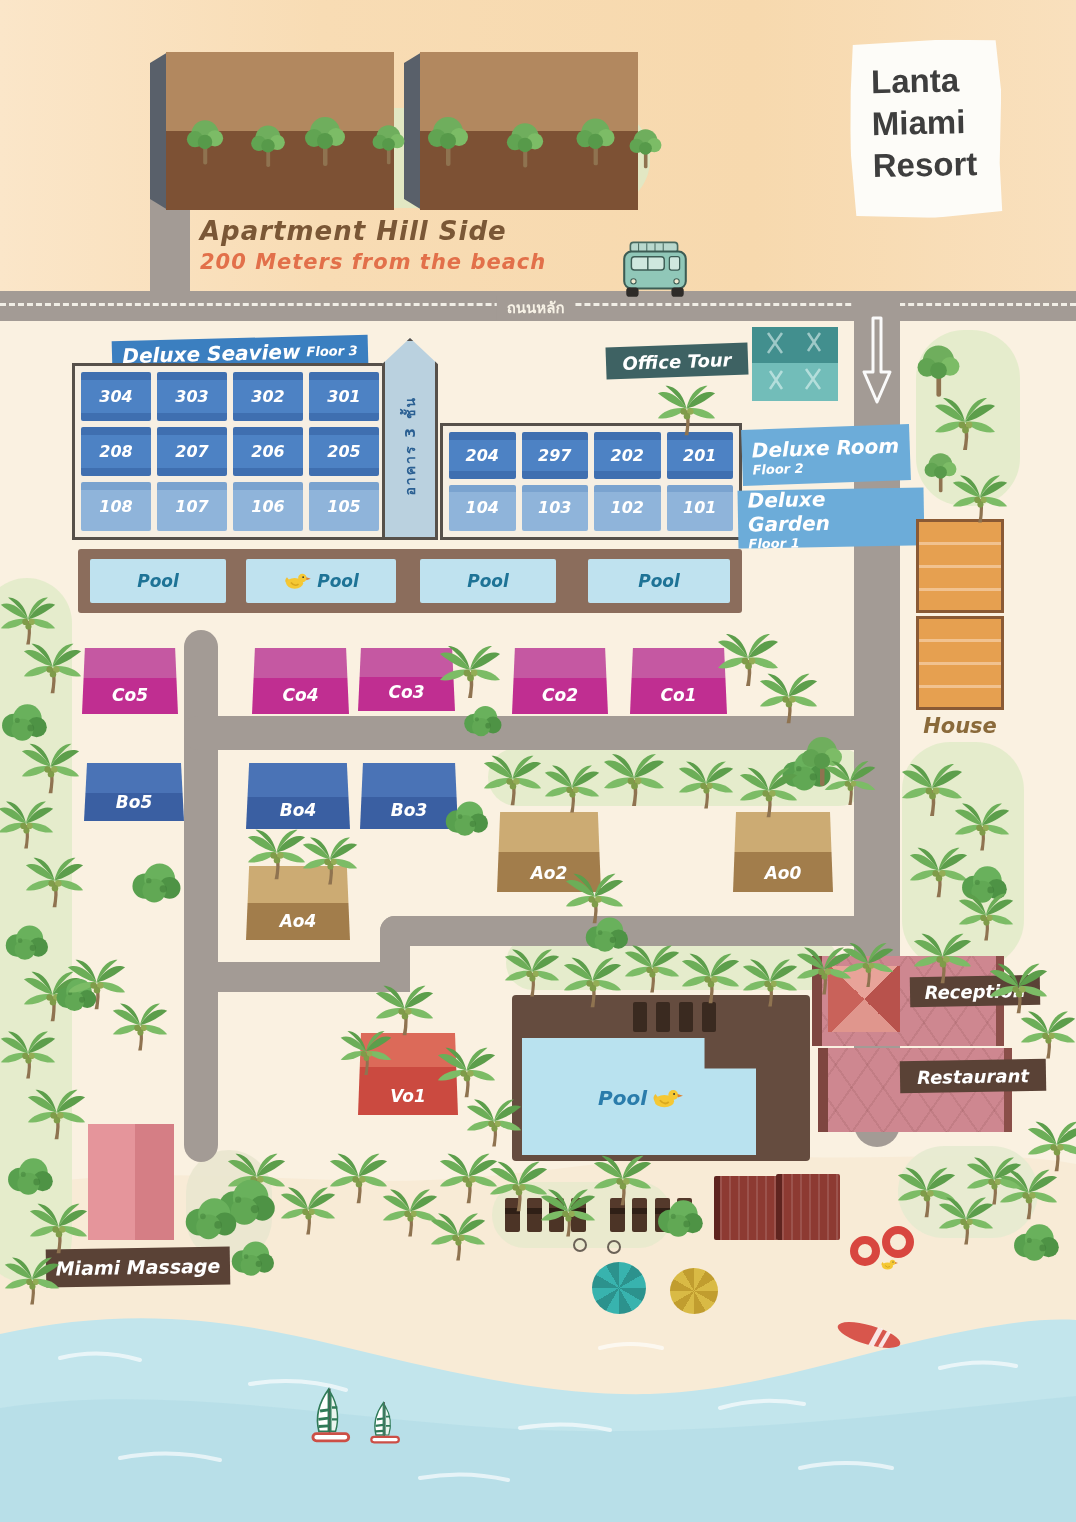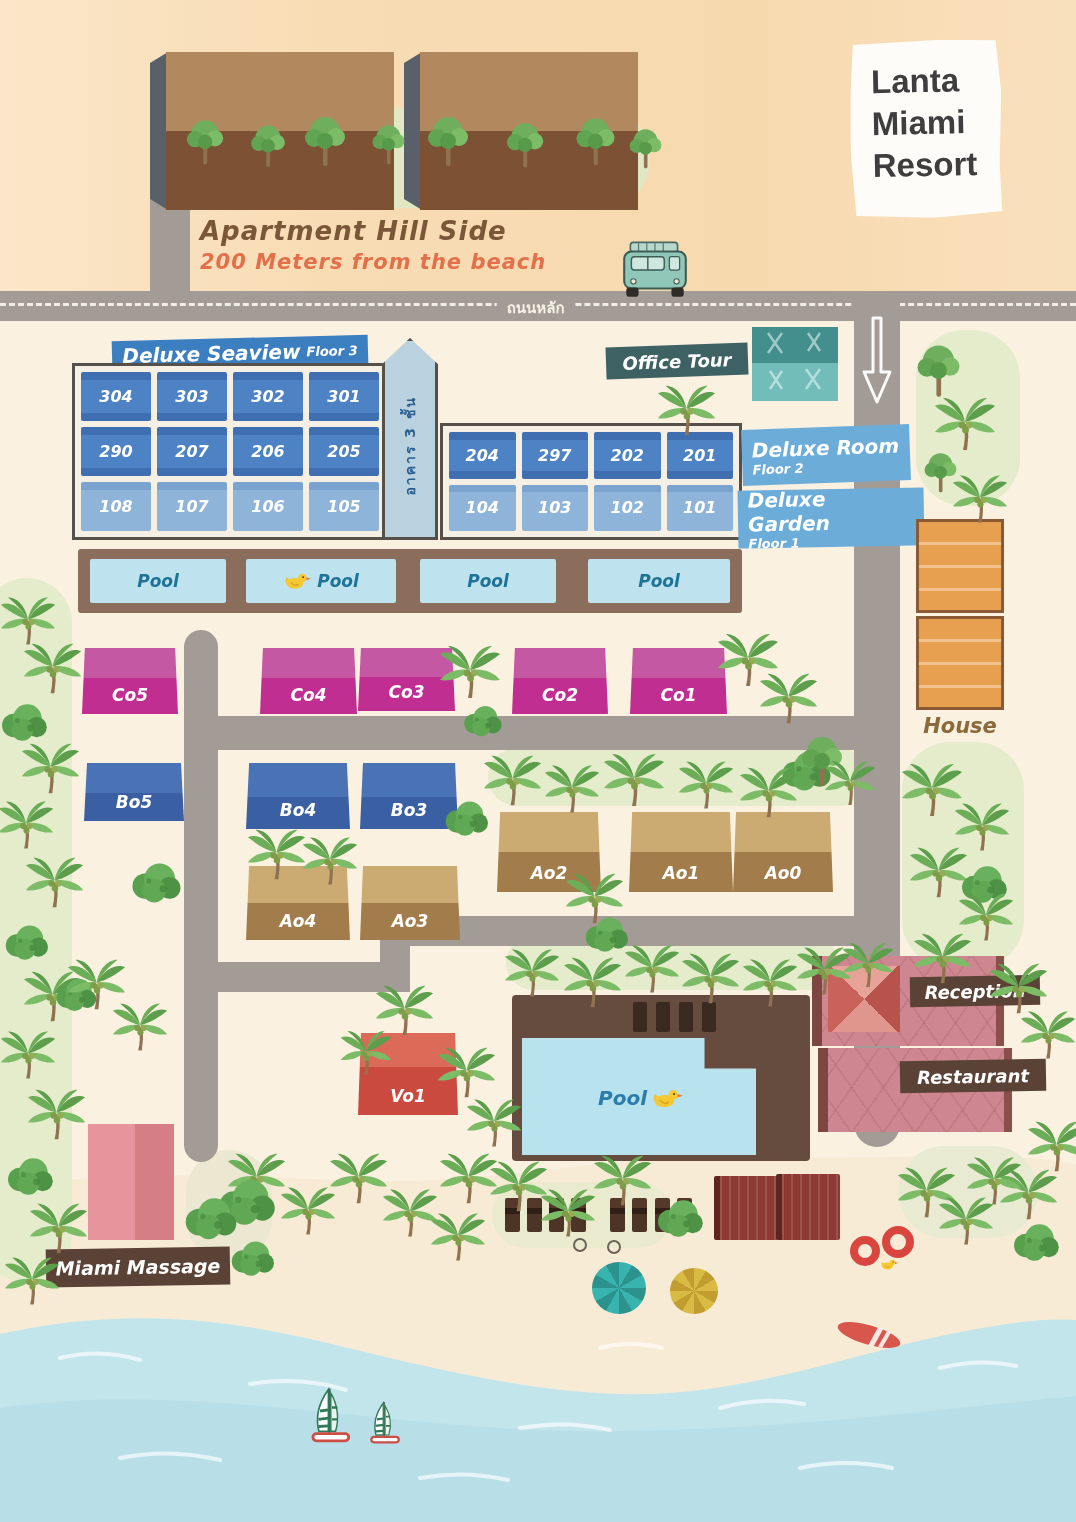--- a/index.html
+++ b/index.html
@@ -149,21 +149,21 @@
   <div class="abs banner banner-blue hand" style="left:112px;top:338px;width:256px;height:30px;transform:rotate(-1.5deg)">
     <span class="t-big">Deluxe Seaview</span>
     <span class="t-sm">Floor 3</span>
   </div>
 
   <div class="abs blk" style="left:72px;top:363px;width:316px;height:177px;grid-template-columns:repeat(4,1fr)">
     <div class="cell cb">304</div>
     <div class="cell cb">303</div>
     <div class="cell cb">302</div>
     <div class="cell cb">301</div>
-    <div class="cell cb">290</div>
+    <div class="cell cb">208</div>
     <div class="cell cb">207</div>
     <div class="cell cb">206</div>
     <div class="cell cb">205</div>
     <div class="cell cl">108</div>
     <div class="cell cl">107</div>
     <div class="cell cl">106</div>
     <div class="cell cl">105</div>
   </div>
 
   <div class="abs tower" style="left:382px;top:338px;width:56px;height:202px">
@@ -224,34 +224,32 @@
     <div class="pool" style="left:510px;width:142px">
       <span>Pool</span>
     </div>
   </div>
 
   <div class="abs house-b" style="left:916px;top:519px;width:88px;height:94px"></div>
   <div class="abs house-b" style="left:916px;top:616px;width:88px;height:94px"></div>
   <div class="abs hand" style="left:916px;top:714px;width:88px;text-align:center;font-size:21px;color:#8a6a3a">House</div>
 
   <div class="bgl bgl-c" style="left:82px;top:648px;width:96px;height:66px">Co5</div>
-  <div class="bgl bgl-c" style="left:260px;top:648px;width:97px;height:66px">Co4</div>
+  <div class="bgl bgl-c" style="left:252px;top:648px;width:97px;height:66px">Co4</div>
   <div class="bgl bgl-c" style="left:358px;top:648px;width:97px;height:63px">Co3</div>
   <div class="bgl bgl-c" style="left:512px;top:648px;width:96px;height:66px">Co2</div>
   <div class="bgl bgl-c" style="left:630px;top:648px;width:97px;height:66px">Co1</div>
 
   <div class="bgl bgl-b" style="left:84px;top:763px;width:100px;height:58px">Bo5</div>
   <div class="bgl bgl-b" style="left:246px;top:763px;width:104px;height:66px">Bo4</div>
   <div class="bgl bgl-b" style="left:360px;top:763px;width:98px;height:66px">Bo3</div>
 
   <div class="bgl bgl-a" style="left:497px;top:812px;width:104px;height:80px">Ao2</div>
-  <div class="bgl bgl-a" style="left:629px;top:812px;width:104px;height:80px">Ao1</div>
   <div class="bgl bgl-a" style="left:733px;top:812px;width:100px;height:80px">Ao0</div>
   <div class="bgl bgl-a" style="left:246px;top:866px;width:104px;height:74px">Ao4</div>
-  <div class="bgl bgl-a" style="left:360px;top:866px;width:100px;height:74px">Ao3</div>
 
   <div class="bgl bgl-v" style="left:358px;top:1033px;width:100px;height:82px">Vo1</div>
 
   <div class="abs deck" style="left:512px;top:995px;width:298px;height:166px"></div>
   <div class="abs slat" style="left:633px;top:1002px;width:14px;height:30px"></div>
   <div class="abs slat" style="left:656px;top:1002px;width:14px;height:30px"></div>
   <div class="abs slat" style="left:679px;top:1002px;width:14px;height:30px"></div>
   <div class="abs slat" style="left:702px;top:1002px;width:14px;height:30px"></div>
   <div class="abs water" style="left:522px;top:1038px;width:234px;height:117px"></div>
   <div class="abs" style="left:598px;top:1086px;display:flex;align-items:center;gap:4px">

